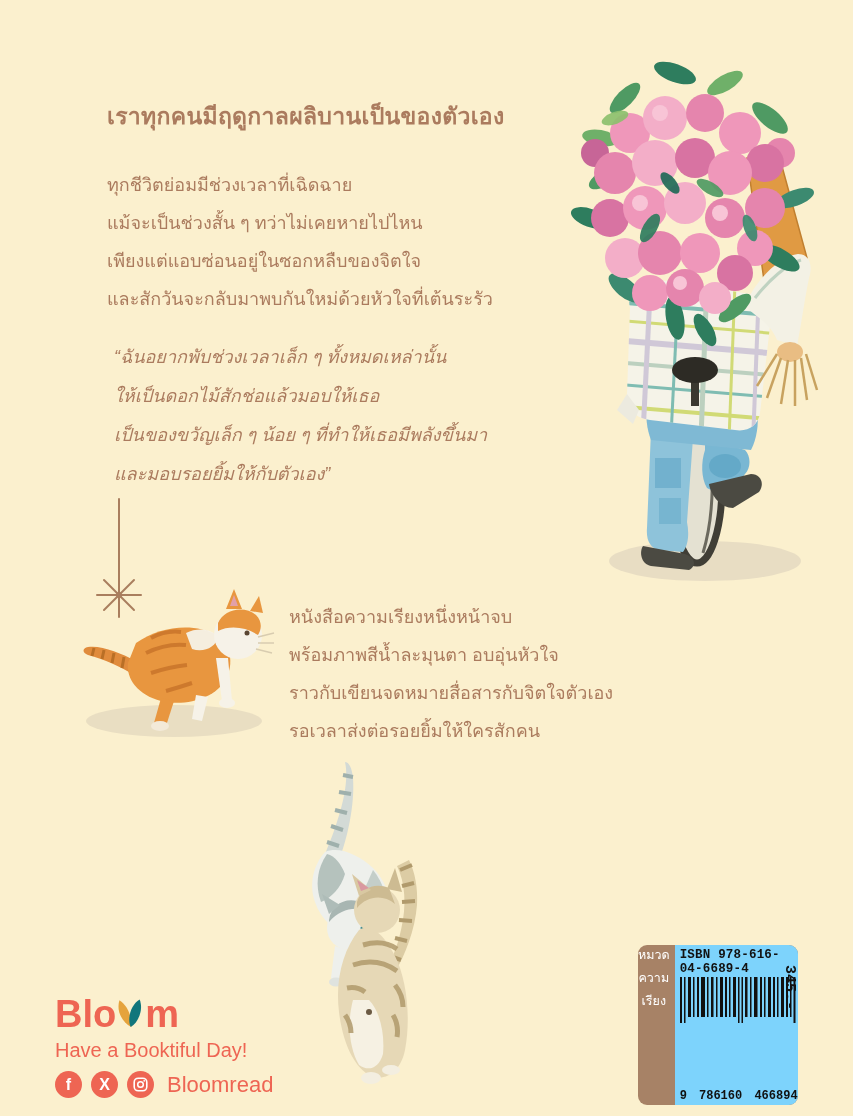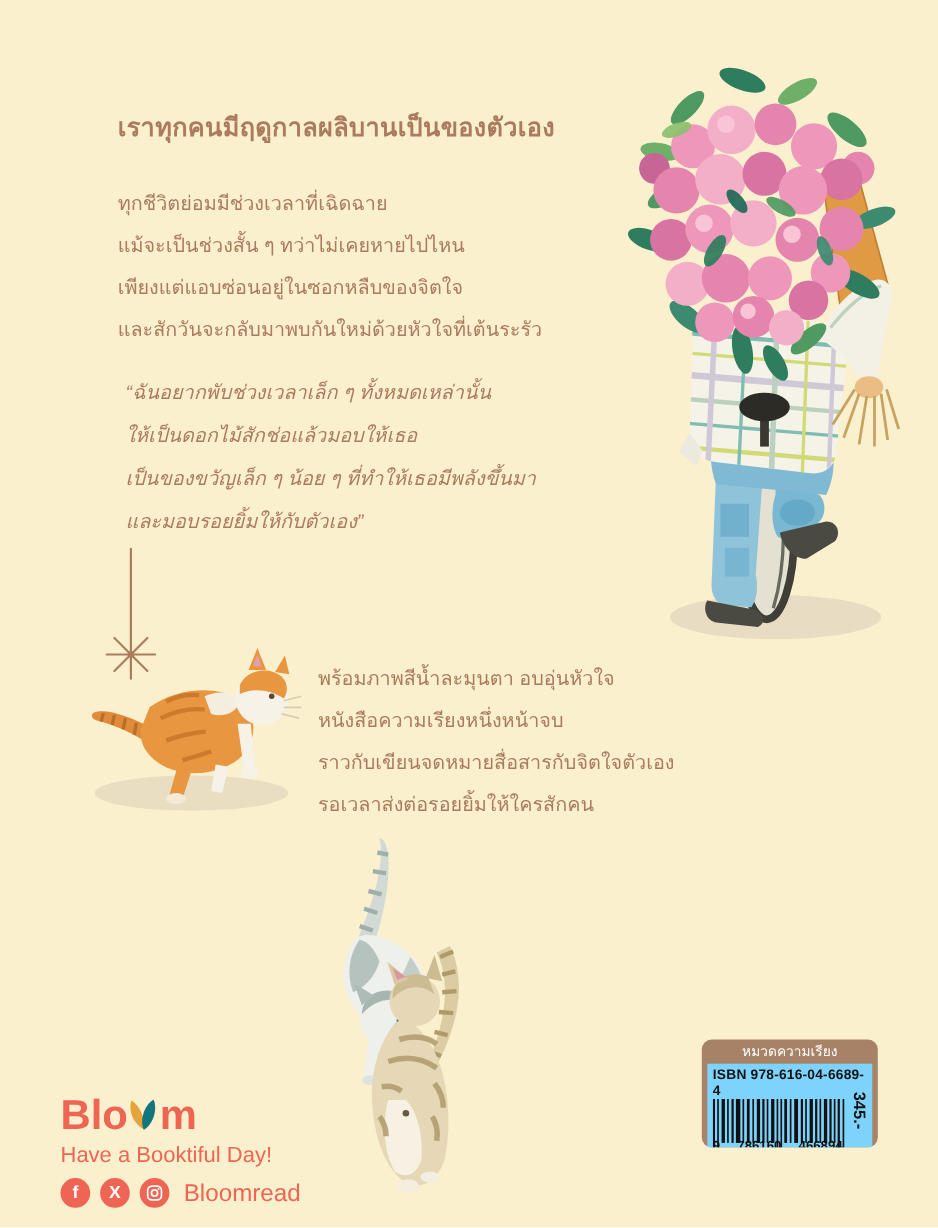--- a/index.html
+++ b/index.html
@@ -14,22 +14,22 @@
   
   .publisher{left:55px;top:996px;}
   .logo{display:flex;align-items:flex-end;font-size:38px;font-weight:bold;color:var(--coral,#ee6553);line-height:36px;}
   .logo svg{margin:0 1px 2px 1px;}
   .tagline{font-size:20px;font-weight:normal;color:var(--coral,#ee6553);margin-top:7px;}
   .social-row{display:flex;align-items:center;margin-top:9px;}
   .s-icon{width:27px;height:27px;border-radius:50%;background:var(--coral,#ee6553);color:#fff;
           display:flex;align-items:center;justify-content:center;font-weight:bold;font-size:16px;margin-right:9px;}
   .handle{font-size:22px;font-weight:normal;color:var(--coral,#ee6553);margin-left:4px;}
   
-  .bkbox{left:638px;top:945px;width:160px;height:98px;background:var(--box-brown,#a78266);
-         border-radius:9px;display:flex;flex-direction:column;overflow:hidden;}
+  .bkbox{left:638px;top:945px;width:160px;height:160px;background:var(--box-brown,#a78266);
+         border-radius:9px;display:flex;flex-direction:row;overflow:hidden;font-family:Liberation Mono, monospace;}
   .bk-head{height:22px;line-height:23px;text-align:center;color:#fff;font-size:12.5px;}
   .bk-white{flex:1;margin:0 5px;background:#7dd3fc;position:relative;padding:3px 5px 0 5px;color:#111;}
   .bk-isbn{font-size:12.5px;font-weight:bold;letter-spacing:.2px;}
   .bk-digits{position:absolute;left:5px;bottom:2px;width:118px;display:flex;justify-content:space-between;
              font-size:12px;font-weight:bold;}
   .bk-price{position:absolute;right:-5px;top:34px;transform:rotate(90deg);font-size:15px;font-weight:bold;}
   .bk-foot{height:26px;line-height:25px;color:#fff;font-size:12.5px;padding-left:24px;}
 </style>
 </head>
 <body>
@@ -200,22 +200,22 @@
     <g stroke="#d8ccb0" stroke-width="1.5">
         <path d="M192,54 L208,50"></path>
         <path d="M192,60 L208,60"></path>
         <path d="M190,66 L206,70"></path>
       </g>
     <path d="M150,75 L156,118 L166,118 L162,75 Z" fill="#f6f2e8"></path>
     <ellipse cx="161" cy="120" rx="8" ry="5" fill="#f6f2e8"></ellipse>
   </svg>
 
   <div class="abs textblock desc">
+    <div>หนังสือความเรียงหนึ่งหน้าจบ</div>
     <div>พร้อมภาพสีน้ำละมุนตา อบอุ่นหัวใจ</div>
-    <div>หนังสือความเรียงหนึ่งหน้าจบ</div>
     <div>ราวกับเขียนจดหมายสื่อสารกับจิตใจตัวเอง</div>
     <div>รอเวลาส่งต่อรอยยิ้มให้ใครสักคน</div>
   </div>
 
   <svg class="abs" style="left:283px;top:760px;" width="165" height="345" viewBox="0 0 165 345">
     <path d="M62,2 C66,20 60,45 52,68 C48,80 44,88 42,95 L56,100 C64,80 72,45 70,18 C69,8 66,2 62,2 Z" fill="#d3dad6"></path>
     <g stroke="#9fb0ac" stroke-width="4">
         <path d="M60,15 L70,17"></path>
         <path d="M56,32 L68,34"></path>
         <path d="M52,50 L64,53"></path>

